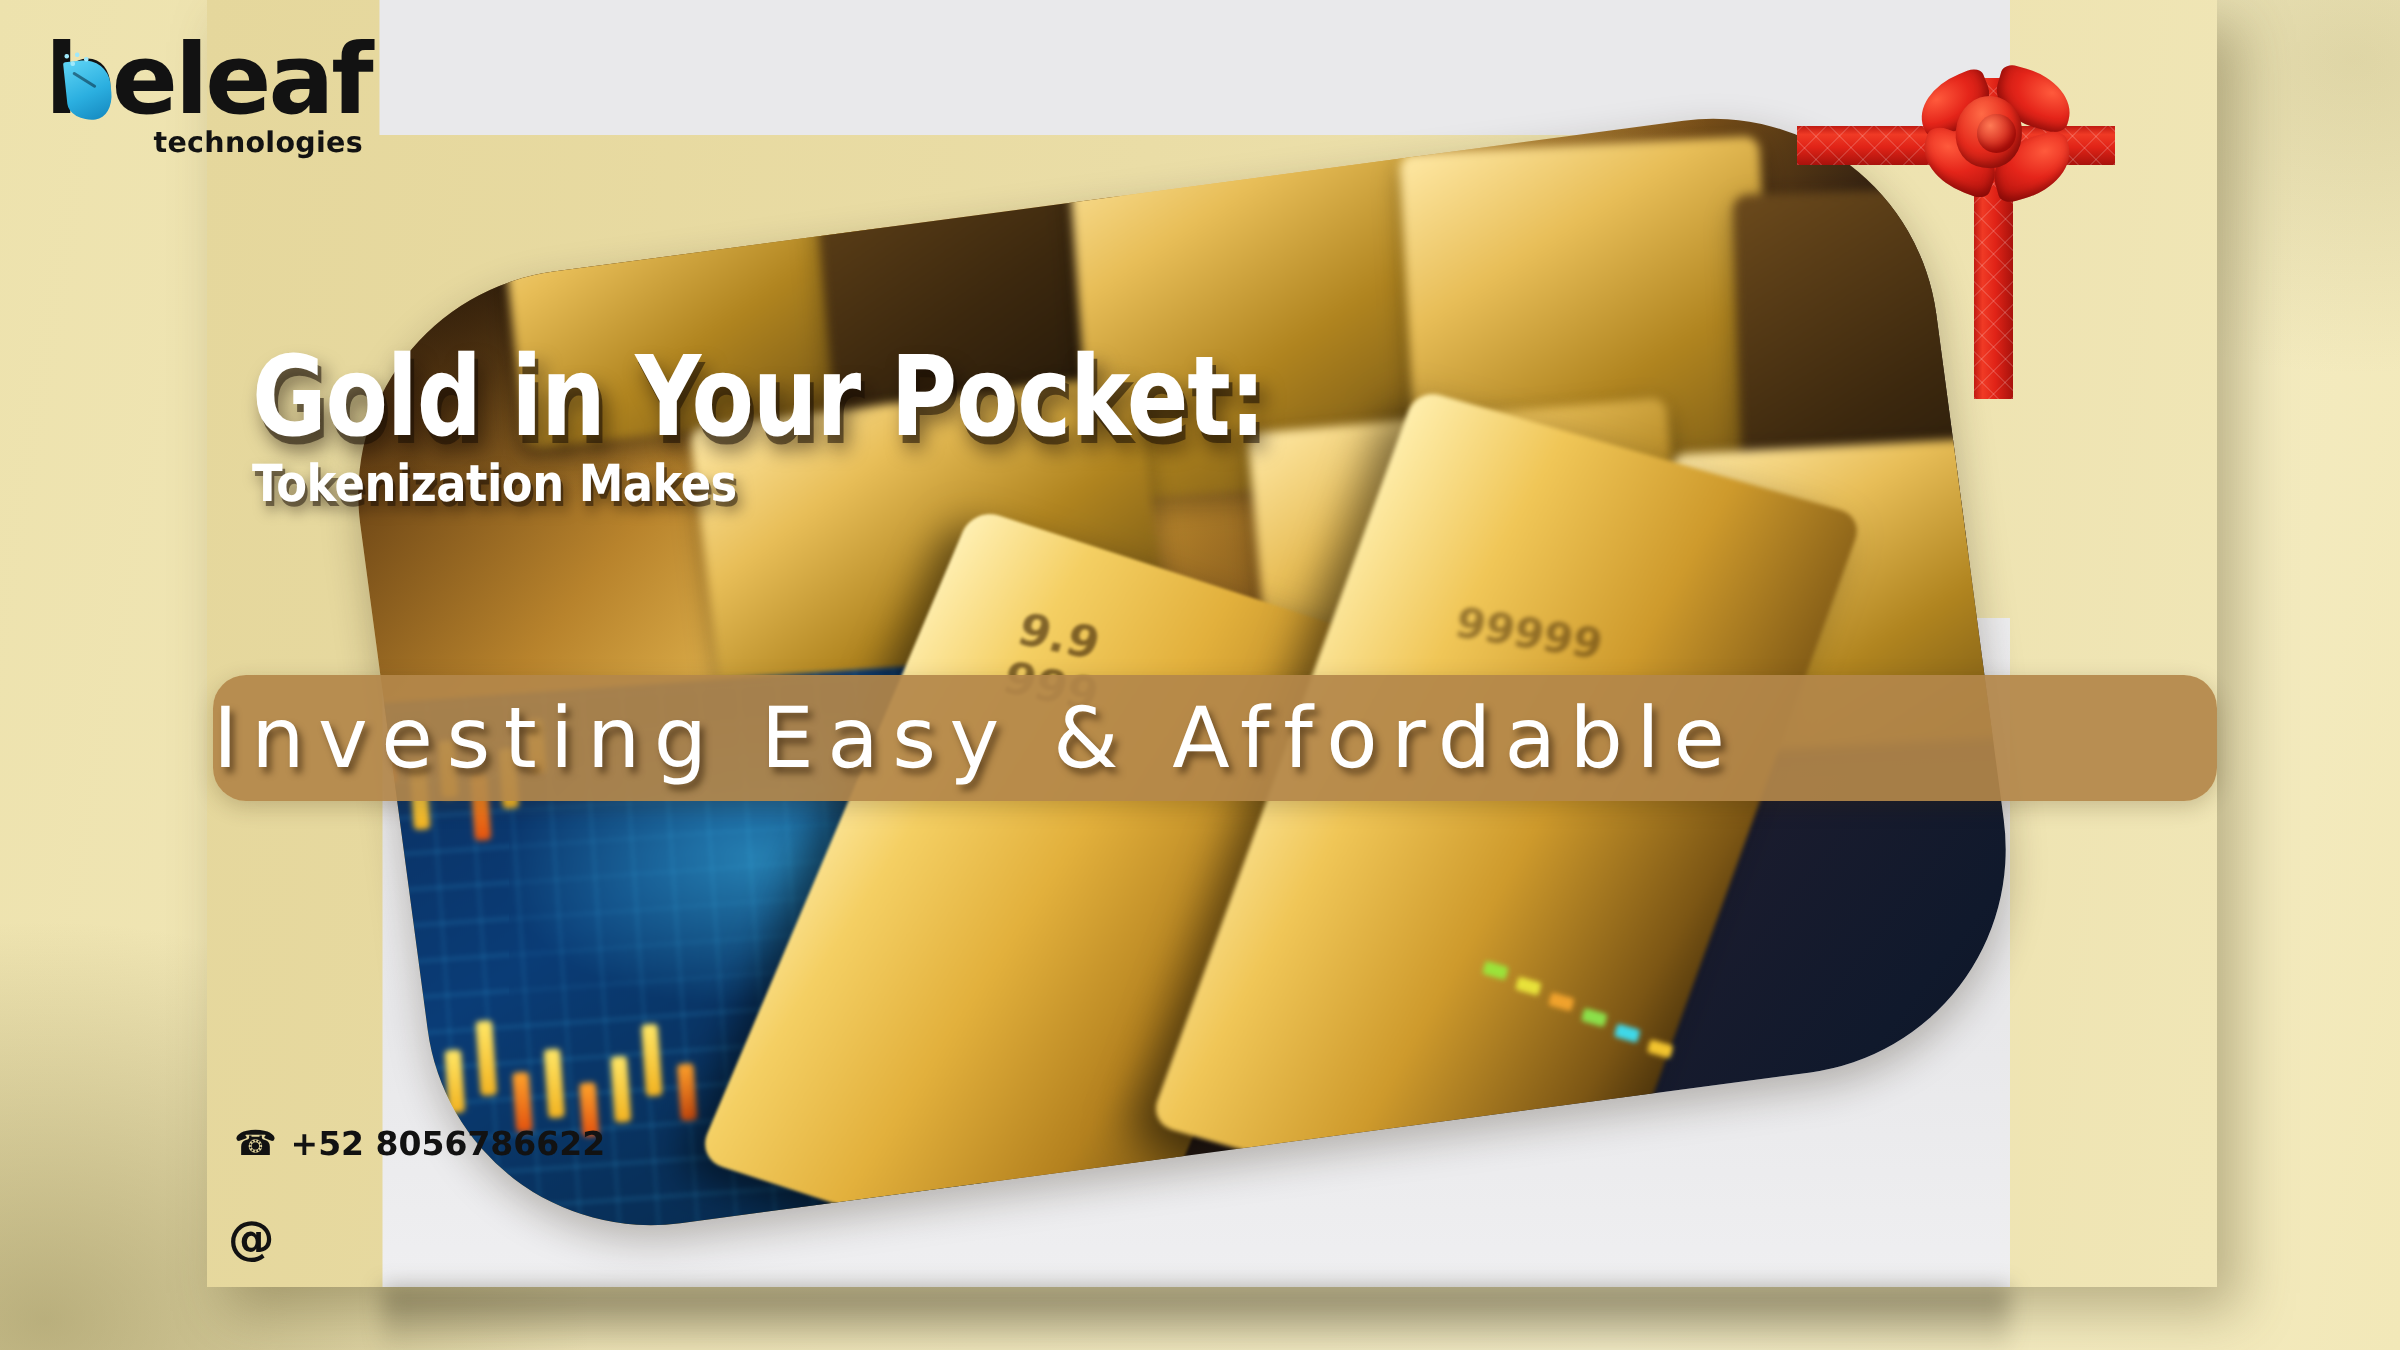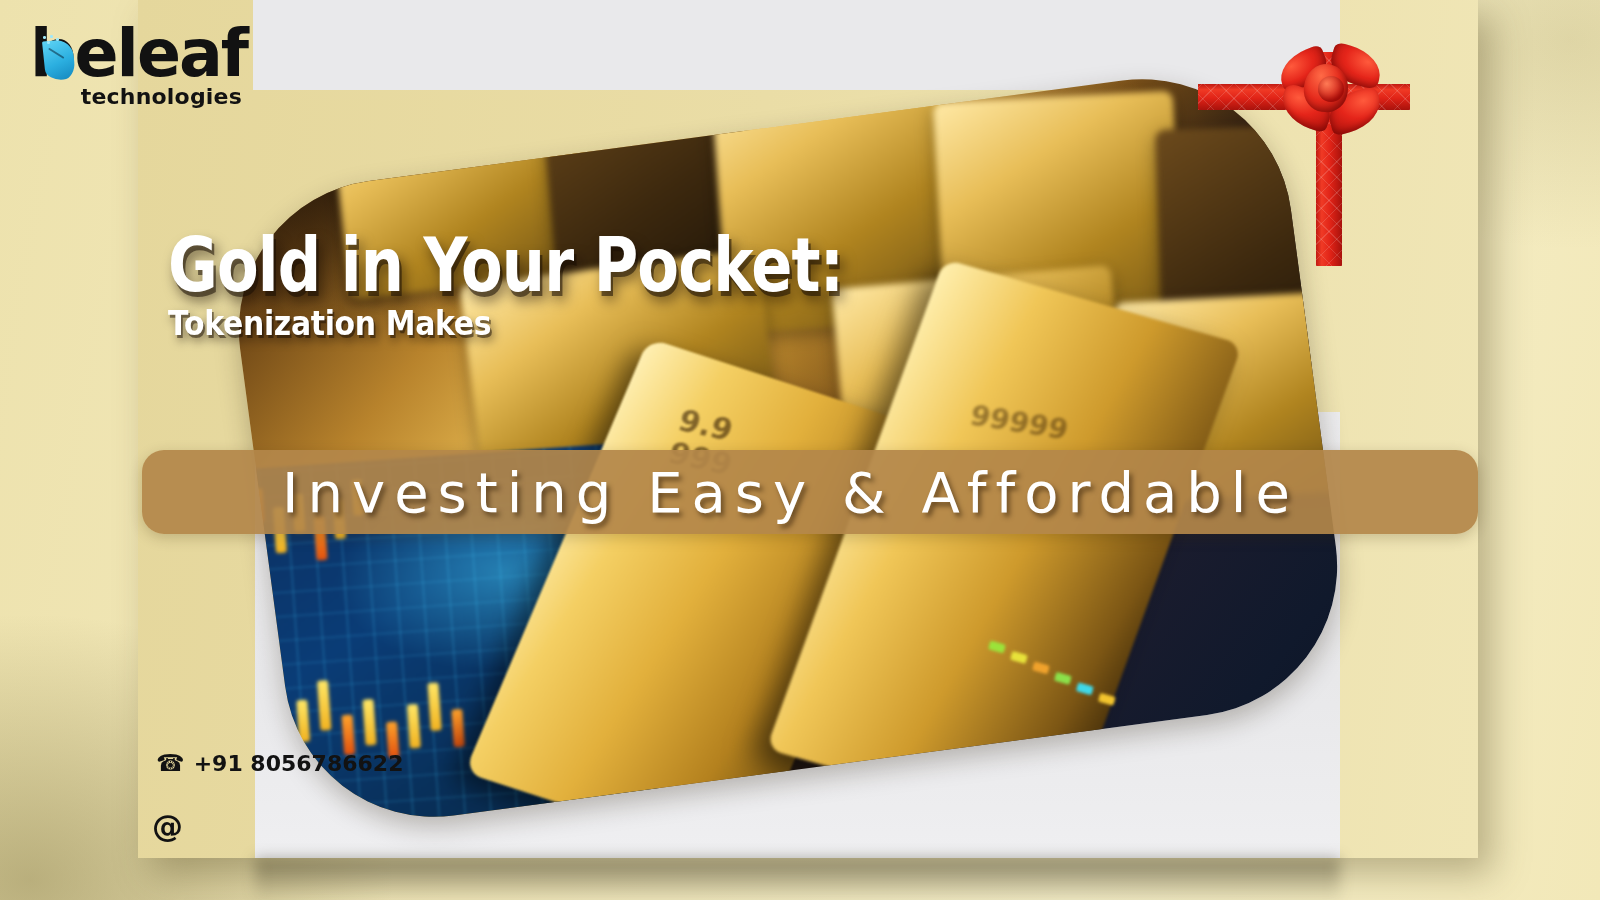--- a/index.html
+++ b/index.html
@@ -88,21 +88,21 @@
     position:absolute; width:2.6px; height:2.6px; border-radius:50%;
     background:#9fe8fb;
   }
   .logo-dots i:nth-child(1){left:2px; top:1px;}
   .logo-dots i:nth-child(2){left:9px; top:0px;}
   .logo-dots i:nth-child(3){left:15px; top:3px;}
   .logo-dots i:nth-child(4){left:6px; top:6px;}
   .logo-sub {
     position:absolute; right:-2px; top:62px;
     font-family:"DejaVu Sans", sans-serif;
-    font-size:22px; font-weight:700; color:#121212;
+    font-size:19px; font-weight:700; color:#121212;
     letter-spacing:.2px;
   }
 
   
   .ribbon { position:absolute; left:1230px; top:16px; width:180px; height:250px; }
   .ribbon-v {
     position:absolute; left:86px; top:36px; width:26px; height:214px;
     background:linear-gradient(90deg,#C01A12 0%,#F03A25 22%,#E02317 55%,#A8120C 100%);
   }
   .ribbon-h {
@@ -273,21 +273,20 @@
     border-radius:22px;
     box-shadow:0 4px 14px rgba(60,40,10,.22);
     display:flex; align-items:center;
   }
   .tagline{
     color:#FFFFFF;
     font-family:"DejaVu Sans", sans-serif;
     font-weight:400;
     font-size:56px;
     letter-spacing:9px;
-    margin-left:140px;
     white-space:nowrap;
     text-shadow:3px 4px 5px rgba(40,22,4,.55);
   }
 
   
   .contact{
     position:absolute;
     display:flex; align-items:center;
     color:#121212;
     font-family:"DejaVu Sans", sans-serif;
@@ -395,19 +394,19 @@
 
   <div class="headline">Gold in Your Pocket:</div>
   <div class="subhead">Tokenization Makes</div>
 
   <div class="tagline-bar">
     <span class="tagline">Investing Easy &amp; Affordable</span>
   </div>
 
   <div class="contact phone">
     <span class="ico">☎</span>
-    <span>+91 8056786622</span>
+    <span>+52 8056786622</span>
   </div>
   <div class="contact mail">
     <span class="ico">@</span>
   </div>
 
 </div>
 
 </body></html>

